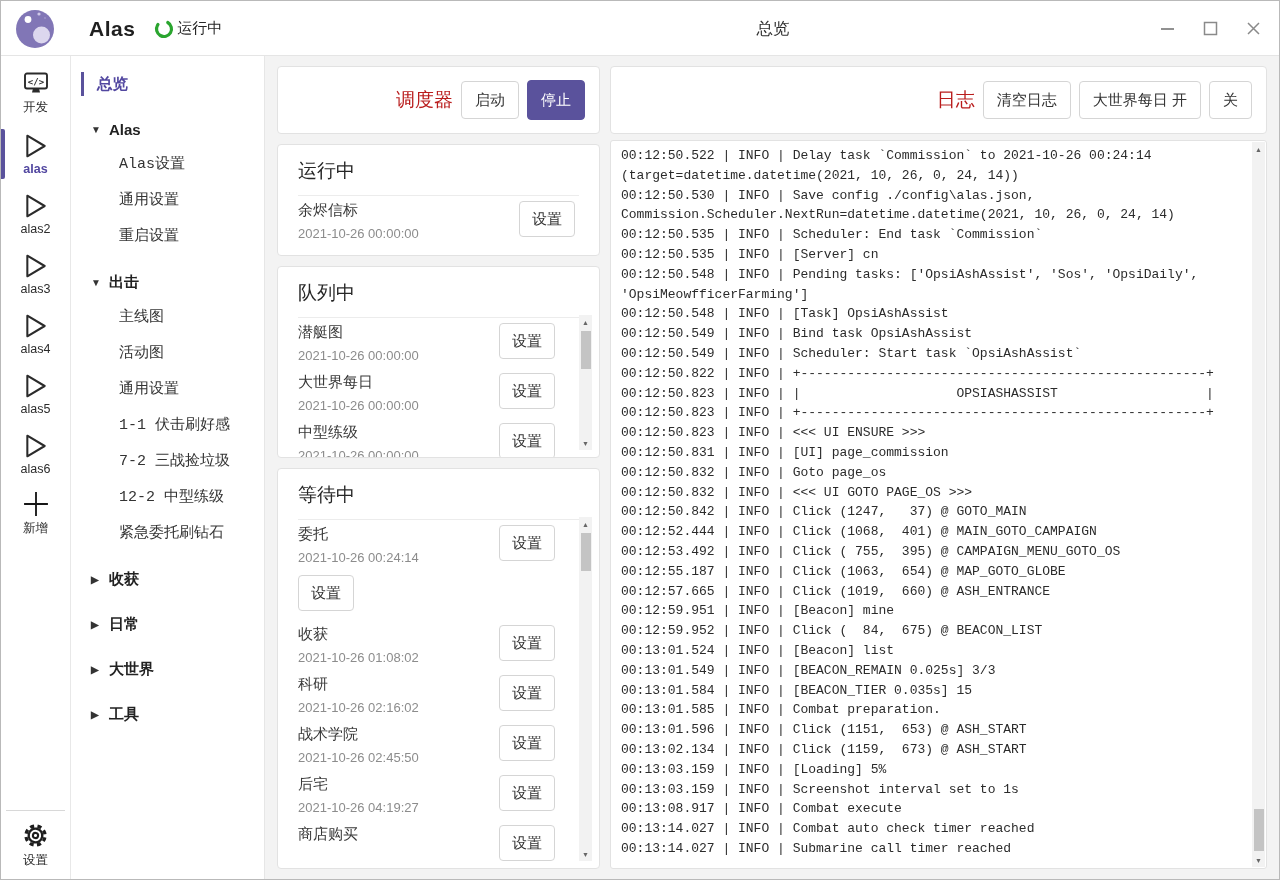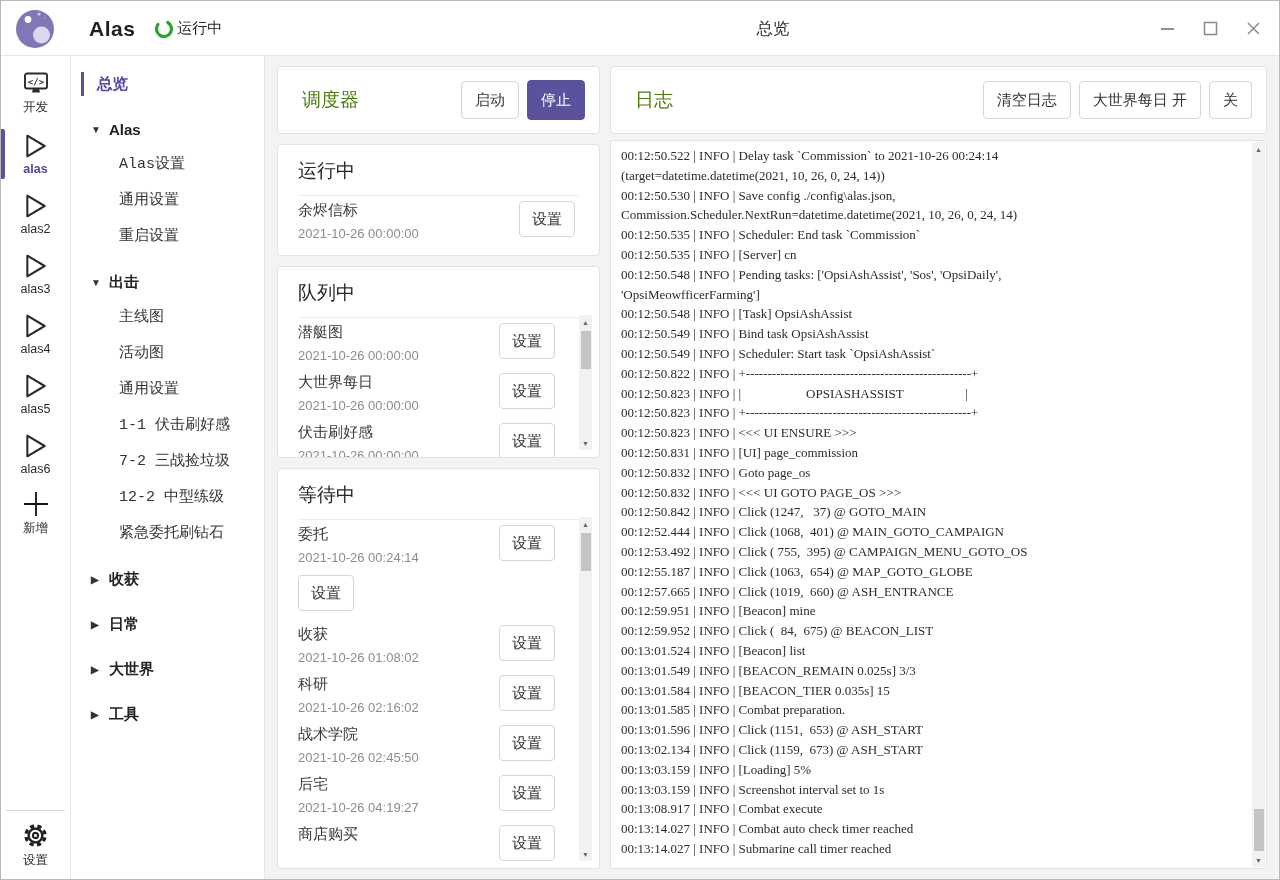--- a/index.html
+++ b/index.html
@@ -41,21 +41,21 @@
   .nav-arrow{font-size:10px;color:#333;width:18px;display:inline-block;}
   .nav-child{height:36px;display:flex;align-items:center;padding-left:48px;font-size:15px;color:#333;font-family:Liberation Mono, monospace;}
 
   
   .content{position:absolute;top:55px;left:264px;right:0;bottom:0;background:#f3f3f3;padding:10px 12px;display:flex;gap:10px;}
   .card{background:#fff;border:1px solid var(--border);border-radius:4px;}
   .sched-col{width:323px;display:flex;flex-direction:column;}
   .log-col{flex:1;display:flex;flex-direction:column;min-width:0;}
 
   .panel-head{height:68px;flex:none;display:flex;align-items:center;padding:0 14px 0 24px;margin-bottom:10px;}
-  .panel-title{font-size:19px;color:#4d7c0f;flex:1;}
+  .panel-title{font-size:19px;color:#b91c1c;flex:1;text-align:right;}
   .btn{display:inline-flex;align-items:center;justify-content:center;background:#fff;border:1px solid #d5d5d5;border-radius:4px;font-size:15px;color:#333;height:38px;padding:0 13px;font-family:inherit;cursor:pointer;}
   .btn-primary{background:var(--accent);border-color:var(--accent);color:#fff;height:40px;}
   .panel-head .btn{margin-left:8px;}
   .log-head{margin-bottom:6px;}
 
   .sec{position:relative;overflow:hidden;margin-bottom:10px;flex:none;}
   .sec-0{height:112px;}
   .sec-1{height:192px;}
   .sec-2{flex:1;margin-bottom:0;}
   .sec-title{padding:13px 20px 11px;font-size:19px;color:#262626;}
@@ -71,21 +71,21 @@
   .scrollbar{position:absolute;width:13px;background:#f2f2f2;display:flex;flex-direction:column;align-items:center;}
   .mini-scroll{right:7px;top:48px;bottom:7px;}
   .sb-arrow{font-size:7px;color:#666;height:14px;display:flex;align-items:center;justify-content:center;flex:none;}
   .sb-track{position:relative;flex:1;width:100%;}
   .sb-thumb{position:absolute;left:1.5px;width:10px;background:#c4c4c4;}
   .thumb-top .sb-thumb{top:2px;height:38px;}
   .thumb-bottom .sb-thumb{bottom:2px;height:42px;}
 
   
   .log-box{position:relative;flex:1;background:#fff;border:1px solid var(--border);border-radius:3px;overflow:hidden;}
-  .log-content{padding:5px 26px 4px 10px;font-family:Liberation Serif, serif;font-size:13px;line-height:19.8px;color:#2b2b2b;white-space:pre;overflow:hidden;height:100%;}
+  .log-content{padding:5px 26px 4px 10px;font-family:Liberation Mono, monospace;font-size:13px;line-height:19.8px;color:#2b2b2b;white-space:pre;overflow:hidden;height:100%;}
   .log-scroll{right:1px;top:1px;bottom:1px;}
 
   svg{display:block;}
 </style>
 </head>
 <body>
 
 <div class="window">
 
   <header class="titlebar">
@@ -281,21 +281,21 @@
               </div>
               <div class="task-row">
                 <div class="task-meta">
                   <div class="task-name">大世界每日</div>
                   <div class="task-time">2021-10-26 00:00:00</div>
                 </div>
                 <button class="btn btn-sm">设置</button>
               </div>
               <div class="task-row">
                 <div class="task-meta">
-                  <div class="task-name">伏击刷好感</div>
+                  <div class="task-name">中型练级</div>
                   <div class="task-time">2021-10-26 00:00:00</div>
                 </div>
                 <button class="btn btn-sm">设置</button>
               </div>
             </div>
             <div class="scrollbar mini-scroll thumb-top">
               <span class="sb-arrow">▲</span>
               <div class="sb-track">
                 <div class="sb-thumb"></div>
               </div>

